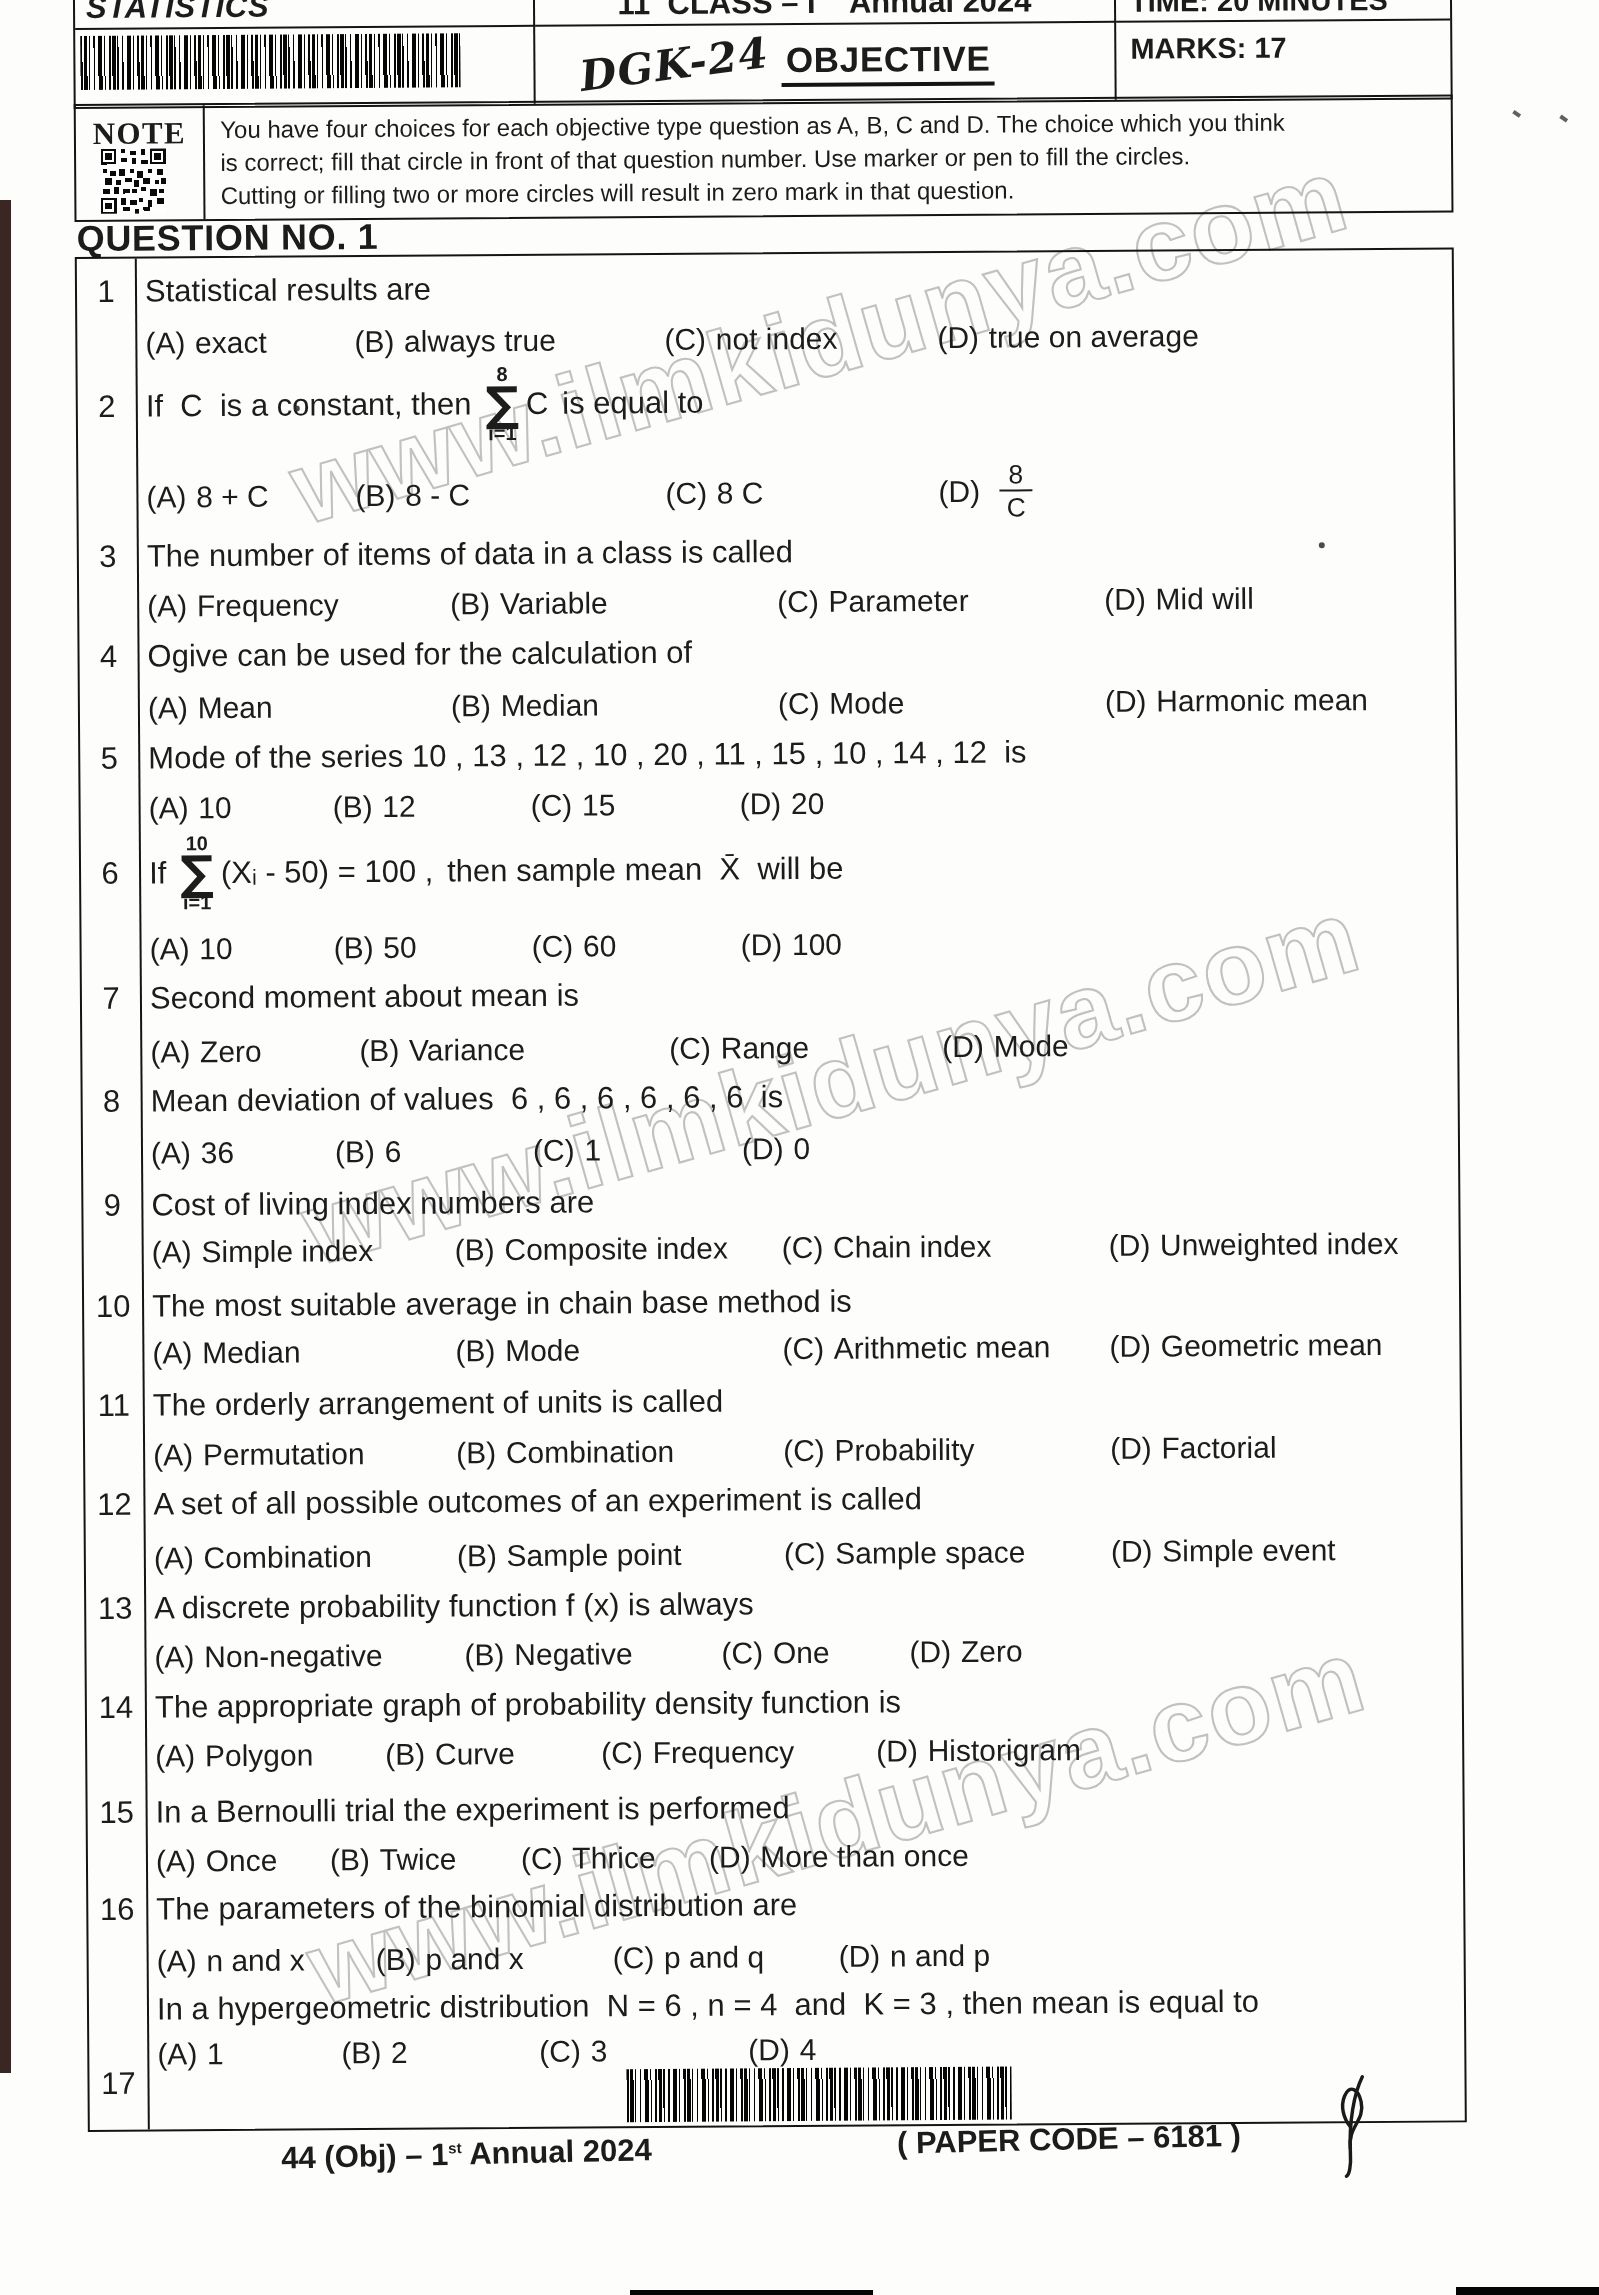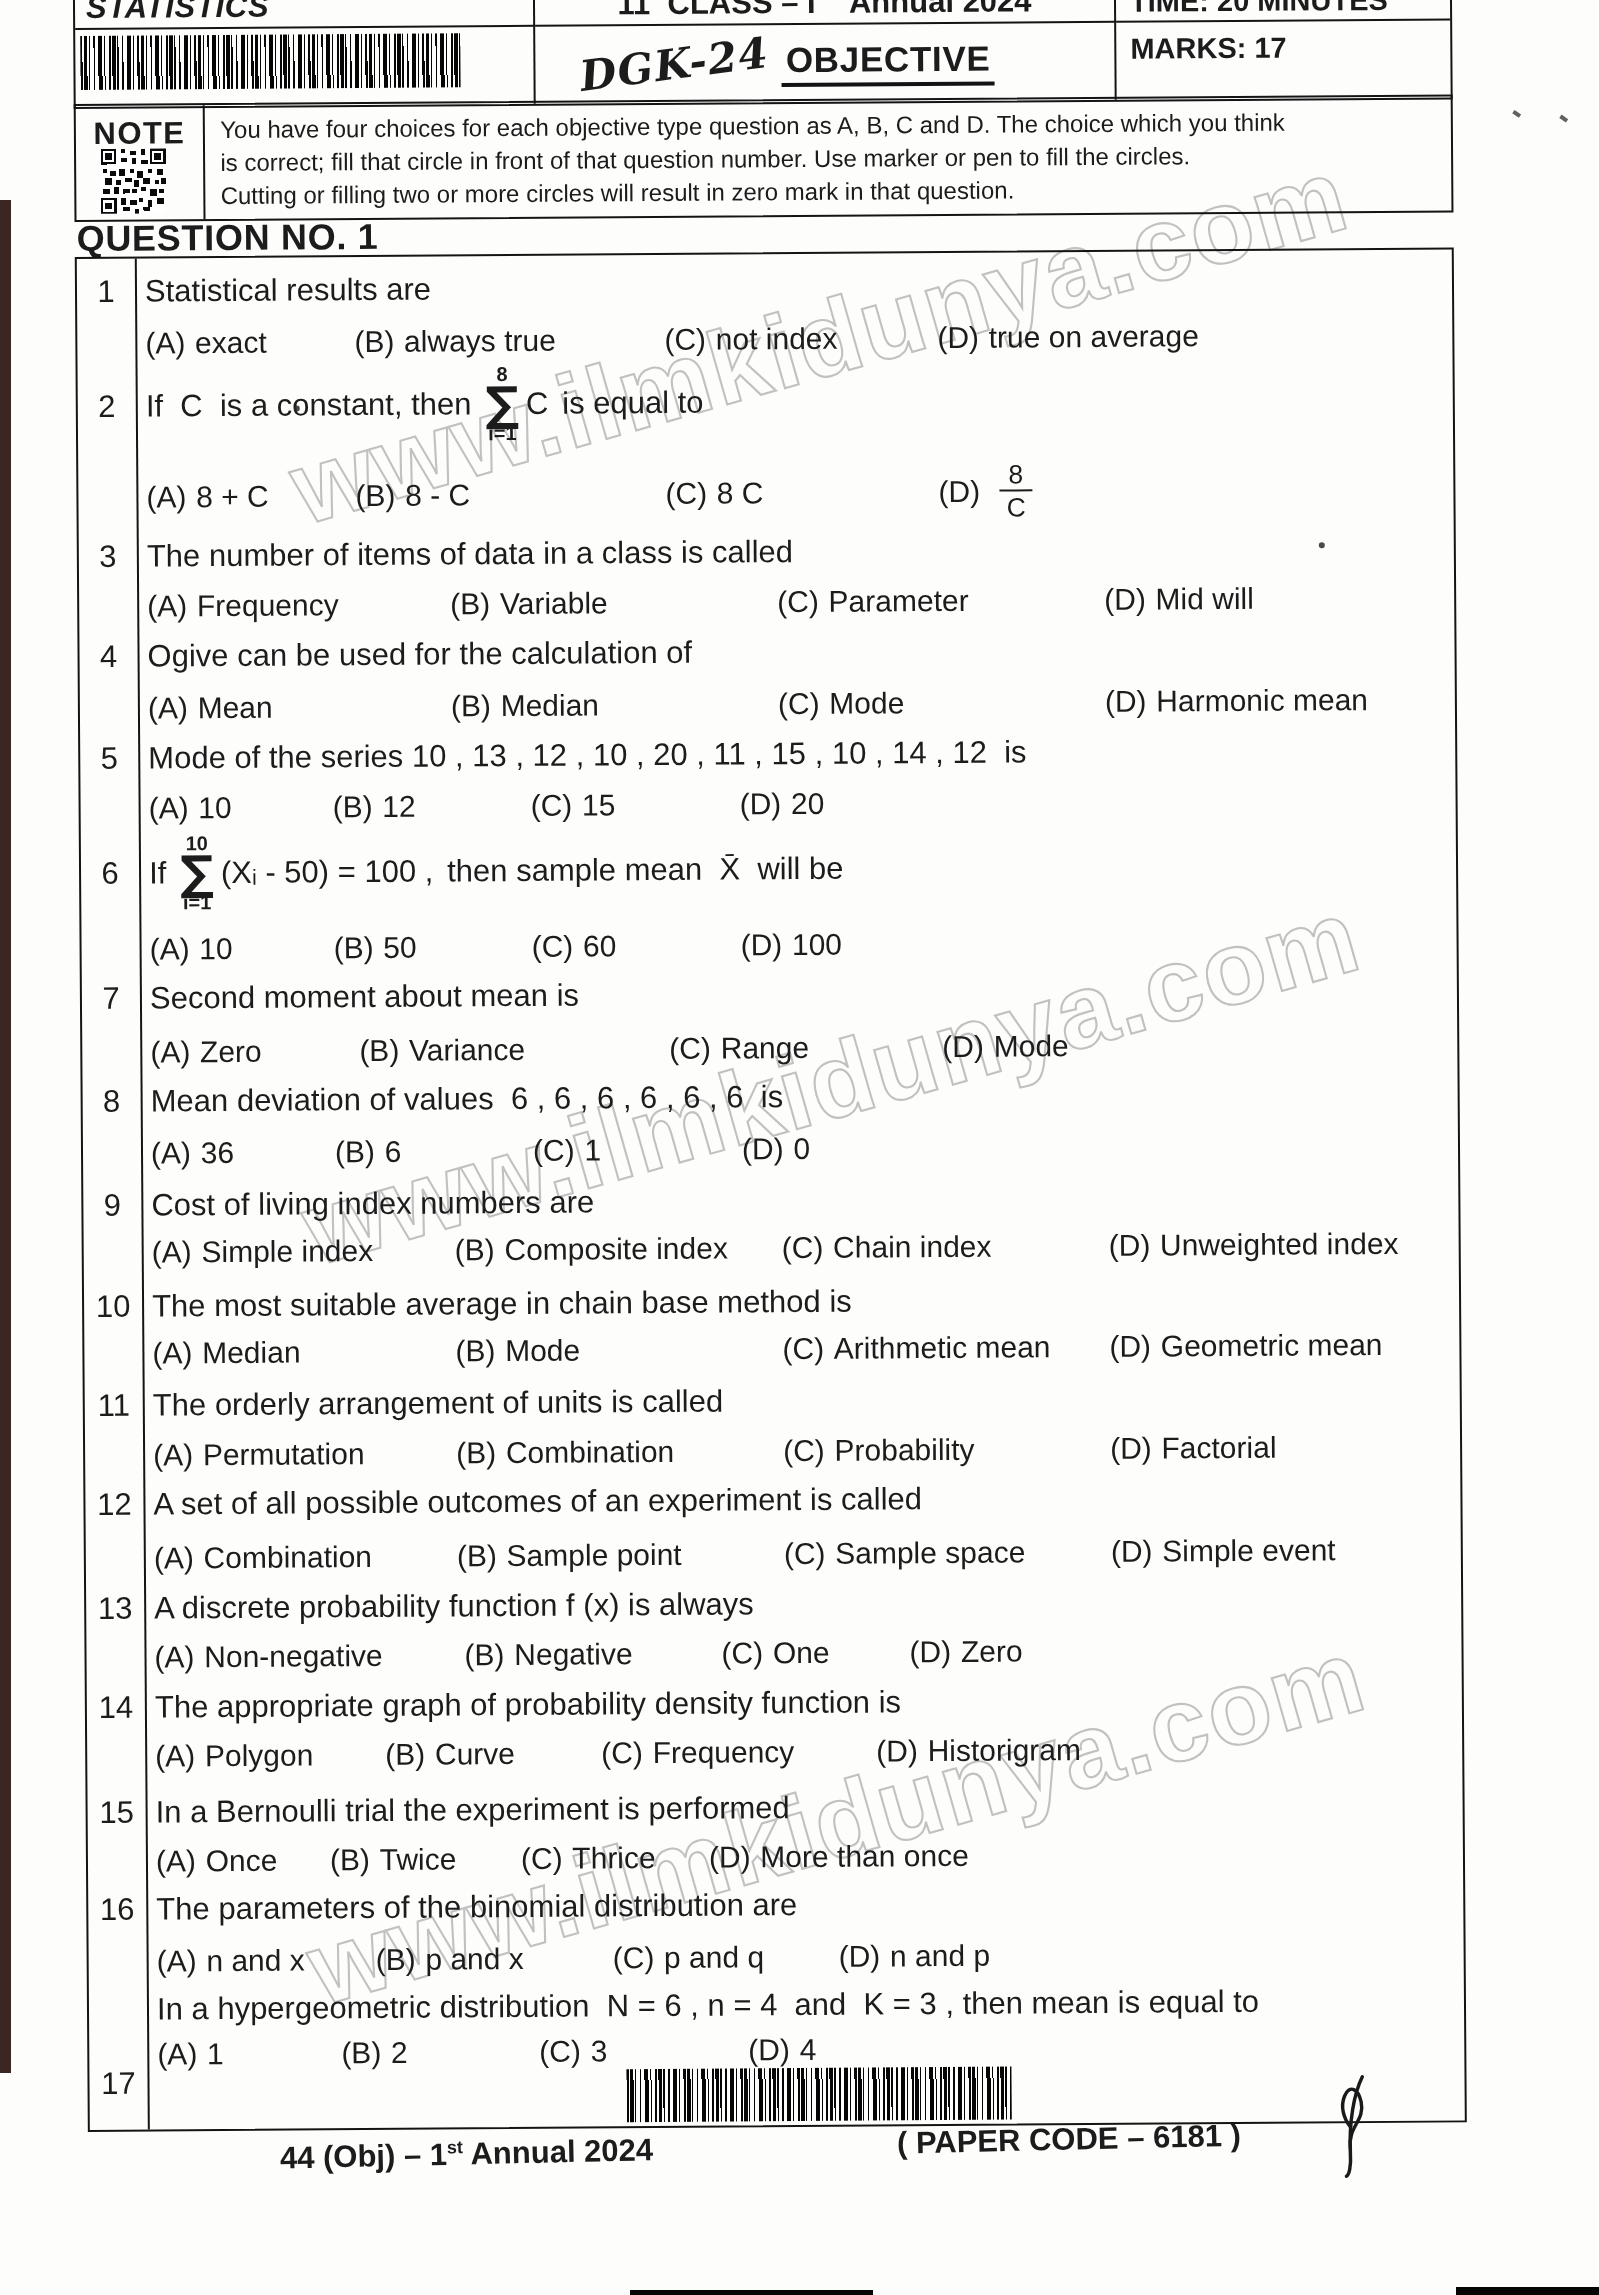--- a/index.html
+++ b/index.html
@@ -24,21 +24,21 @@
   .obj{font-weight:bold;font-size:35px;letter-spacing:0.7px;border-bottom:4.2px solid #141414;padding:0 4.2px 2.8px 4.2px;}
   .marks{font-weight:bold;font-size:29px;padding:0 0 24px 14px;white-space:pre;}
 
   .bc{background-image:repeating-linear-gradient(90deg,#050505 0 2.1px,rgba(0,0,0,0) 2.1px 3.5px,#050505 3.5px 7px,rgba(0,0,0,0) 7px 8.3px,#050505 8.3px 9.7px,rgba(0,0,0,0) 9.7px 13.2px,#050505 13.2px 14.6px,rgba(0,0,0,0) 14.6px 18px,#050505 18px 22px,rgba(0,0,0,0) 22px 24px,#050505 24px 25px,rgba(0,0,0,0) 25px 28.5px);}
   .bc-top{left:88px;top:31px;width:380px;height:54px;}
   .bc-bot{left:620px;top:2068px;width:385px;height:53px;}
 
   
   .note{position:absolute;left:81px;top:99px;width:1375px;height:114px;border:2.1px solid #141414;
         display:grid;grid-template-columns:129px 1fr;}
-  .note-left{position:relative;border-right:2.1px solid #141414;}
+  .note-left{position:relative;border-right:2.1px solid #141414;font-family:Liberation Serif, serif;}
   .note-lbl{position:absolute;left:0;top:9.7px;width:100%;text-align:center;font-weight:bold;
             font-size:31px;letter-spacing:1.4px;}
   .qr{position:absolute;left:22px;top:43px;width:70px;height:65px;}
   .note-right{padding:8.3px 9.7px 0 15.3px;}
   .note-line{font-size:24px;line-height:33px;font-weight:500;white-space:nowrap;}
 
   
   .sect{position:absolute;left:83px;top:213px;font-weight:bold;font-size:36px;letter-spacing:0.7px;}
 
   
@@ -74,21 +74,21 @@
   .wm{position:absolute;white-space:nowrap;font-size:104px;font-weight:bold;letter-spacing:2.1px;
       color:transparent;-webkit-text-stroke:2.1px #b7b7b7;transform:rotate(-15.5deg);
       transform-origin:left center;opacity:.85;pointer-events:none;}
   .wm1{left:299px;top:428px;}
   .wm2{left:306px;top:1169px;}
   .wm3{left:306px;top:1909px;}
 
   
   .foot-l{position:absolute;left:230px;top:2134px;width:459px;text-align:center;font-weight:bold;
           font-size:31px;transform:rotate(-0.9deg);white-space:pre;}
-  .foot-l sup{font-size:18px;}
+  .foot-l sup{font-size:15px;}
   .foot-r{position:absolute;left:890px;top:2123px;width:410px;font-weight:bold;font-size:31px;
           transform:rotate(-0.9deg);white-space:pre;}
 
   
   .edgeL{position:absolute;left:0;top:200px;width:11px;height:1873px;background:#2b1712;opacity:.93;}
   .strip1{position:absolute;left:630px;top:2290px;width:243px;height:4.9px;background:#050505;}
   .strip2{position:absolute;left:1456px;top:2287px;width:144px;height:7.7px;background:#050505;}
   .dot{position:absolute;width:6.3px;height:6.3px;border-radius:50%;background:#2a2a2a;opacity:.85;}
   .tick{position:absolute;width:8.3px;height:3.5px;background:#3a3a3a;transform:rotate(35deg);opacity:.8;}
   .hand{position:absolute;left:1313px;top:2076px;}

